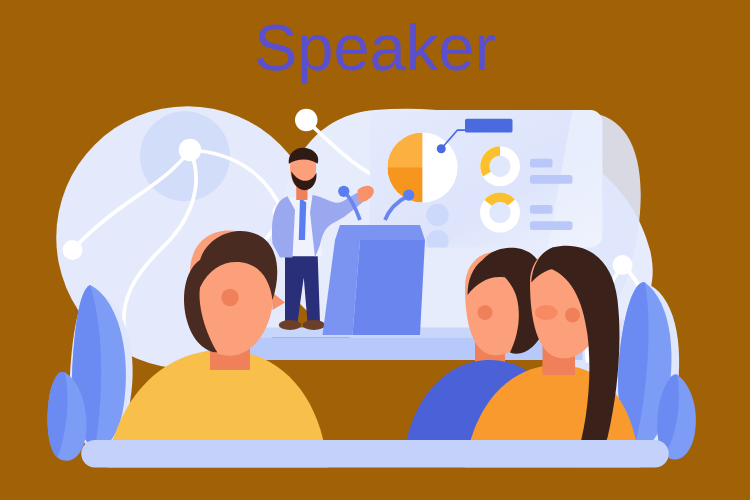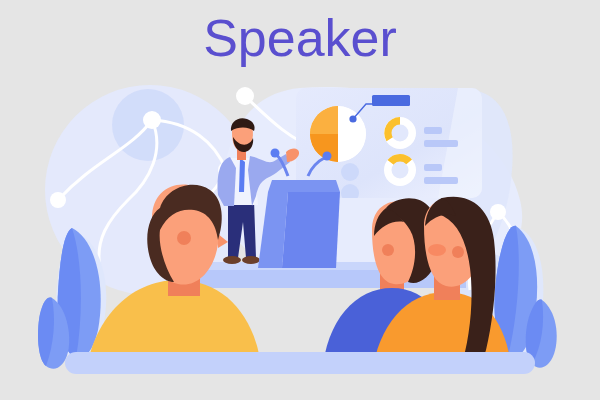--- a/index.html
+++ b/index.html
@@ -7,21 +7,21 @@
     padding: 0;
     background: #ffffff;
   }
   body {
     font-family: "Liberation Sans", sans-serif;
   }
   #illustration {
     position: relative;
     width: 600px;
     height: 400px;
-    background: #e5e5e5;
+    background: #a16207;
     overflow: hidden;
   }
   #illustration svg {
     display: block;
   }
   .title-text {
     font-family: "Liberation Sans", sans-serif;
     font-size: 52px;
     fill: #5a4fcf;
     letter-spacing: 0px;

